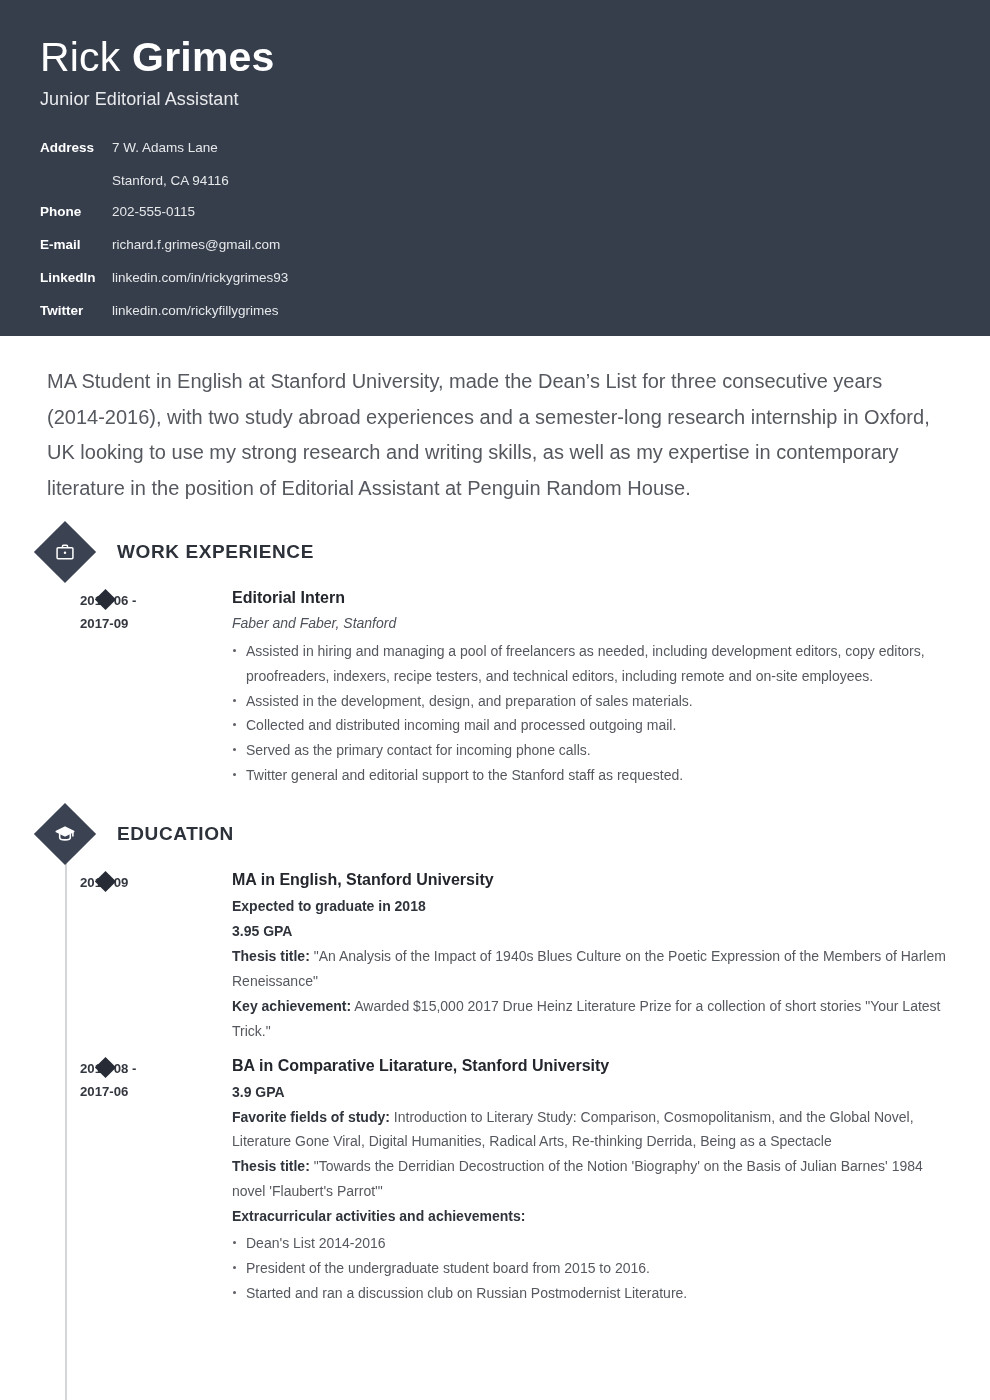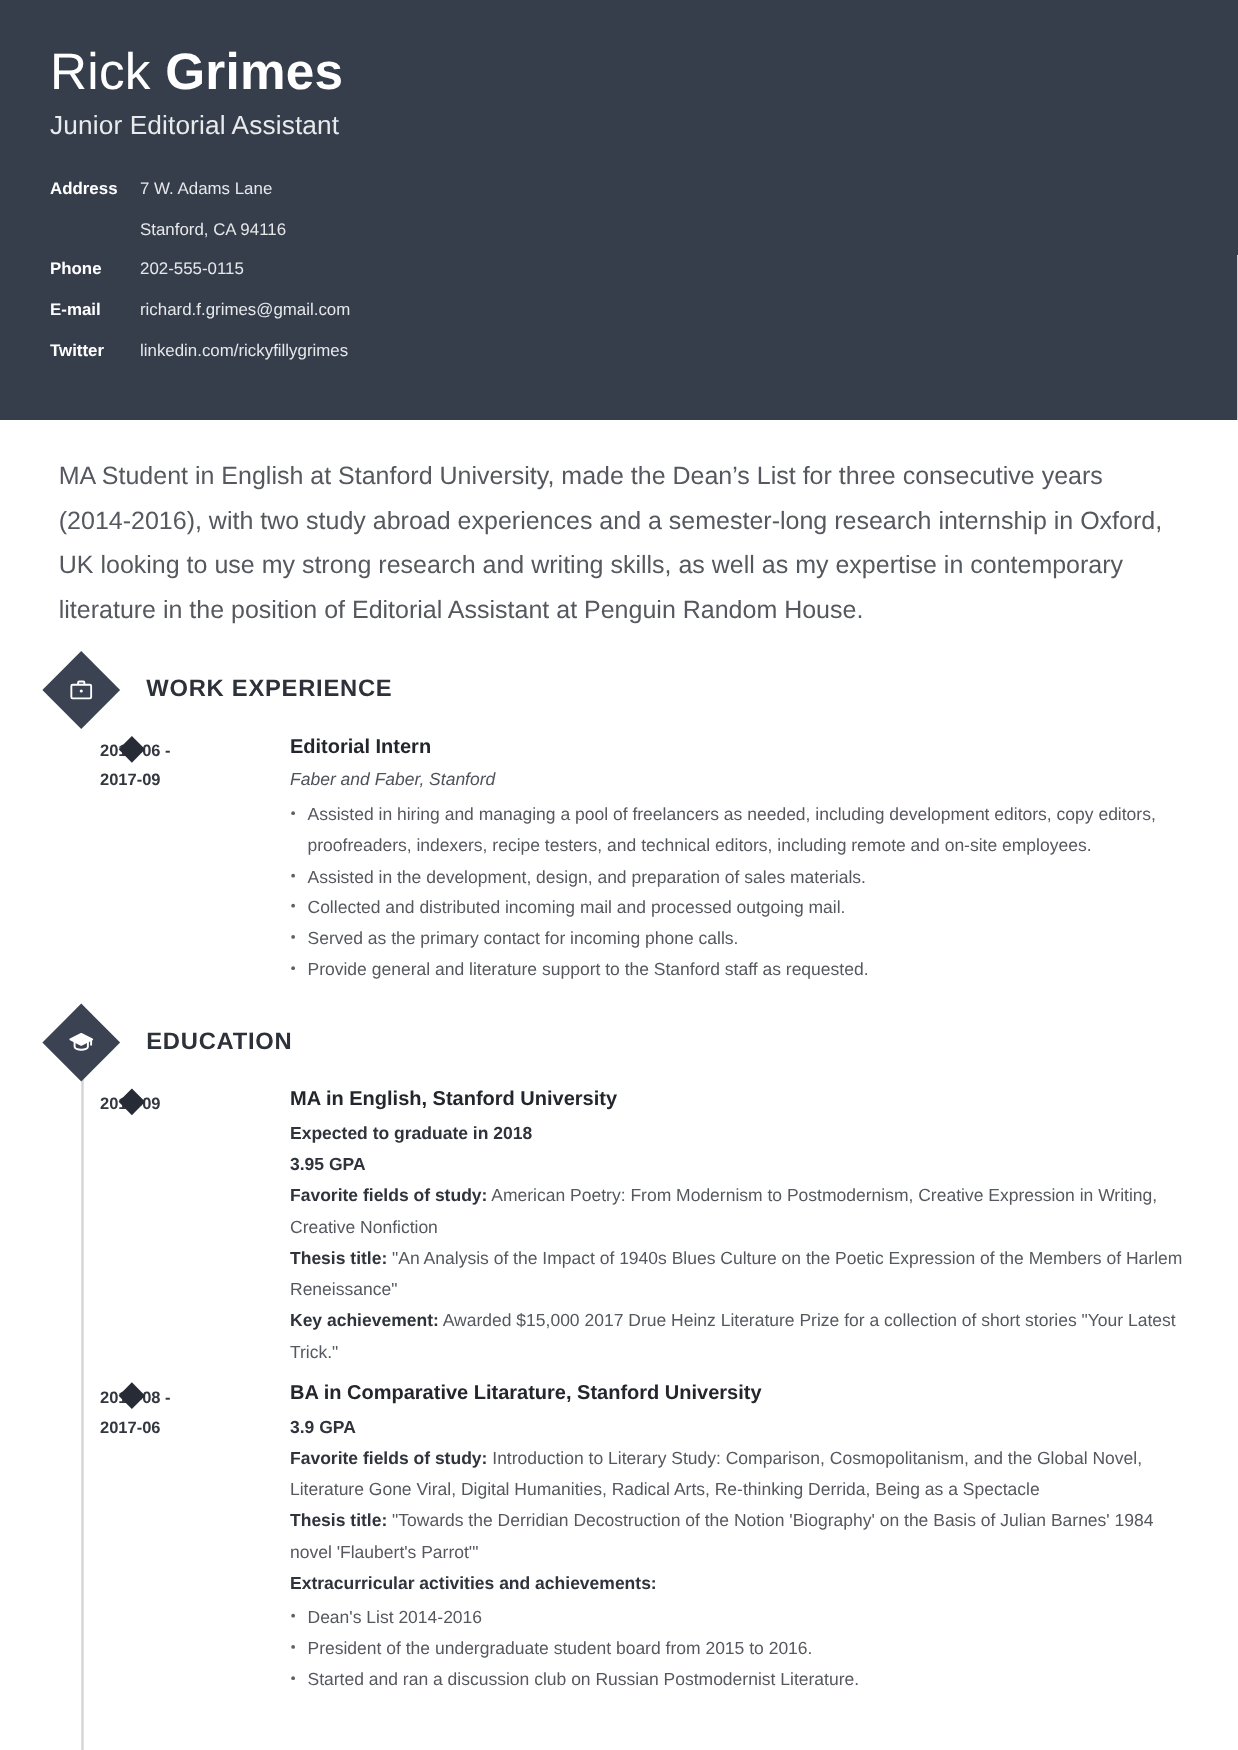--- a/index.html
+++ b/index.html
@@ -21,21 +21,21 @@
   }
   .name {
     font-size: 41px;
     line-height: 1.15;
     color: #ffffff;
     font-weight: 300;
     letter-spacing: 0.2px;
   }
   .name .last { font-weight: 700; }
   .job-title {
-    font-size: 21px;
+    font-size: 18px;
     color: #e9eaec;
     font-weight: 400;
     margin-top: 8px;
     letter-spacing: 0.1px;
   }
 
   .contact-table {
     margin-top: 30px;
     border-collapse: collapse;
   }
@@ -214,20 +214,24 @@
     </tr>
     <tr>
       <td class="label">Phone</td>
       <td class="value">202-555-0115</td>
     </tr>
     <tr>
       <td class="label">E-mail</td>
       <td class="value">richard.f.grimes@gmail.com</td>
     </tr>
     <tr>
+      <td class="label">LinkedIn</td>
+      <td class="value">linkedin.com/in/rickygrimes93</td>
+    </tr>
+    <tr>
       <td class="label">Twitter</td>
       <td class="value">linkedin.com/rickyfillygrimes</td>
     </tr>
   </tbody>
     </table>
 </div>
 
 <div class="content">
 
   <div class="timeline-line"></div>
@@ -253,21 +257,21 @@
         <div>2017-09</div>
       </div>
       <div class="entry-body">
         <div class="entry-title">Editorial Intern</div>
         <div class="entry-sub">Faber and Faber, Stanford</div>
         <ul class="bullets">
           <li>Assisted in hiring and managing a pool of freelancers as needed, including development editors, copy editors, proofreaders, indexers, recipe testers, and technical editors, including remote and on-site employees.</li>
           <li>Assisted in the development, design, and preparation of sales materials.</li>
           <li>Collected and distributed incoming mail and processed outgoing mail.</li>
           <li>Served as the primary contact for incoming phone calls.</li>
-          <li>Provide general and literature support to the Stanford staff as requested.</li>
+          <li>Twitter general and editorial support to the Stanford staff as requested.</li>
         </ul>
       </div>
     </div>
   </div>
 
   <div class="section">
     <div class="section-head">
       <div class="diamond">
         <svg width="22" height="22" viewBox="0 0 24 24" fill="none" stroke="#ffffff" stroke-width="1.7" stroke-linejoin="round">
           <path d="M12 4.5 2.5 9.3 12 14l9.5-4.7L12 4.5z" fill="#ffffff" stroke="#ffffff"></path>
@@ -282,23 +286,20 @@
       <div class="entry-marker"></div>
       <div class="entry-date">
         <div>2017-09</div>
         <div></div>
       </div>
       <div class="entry-body">
         <div class="entry-title">MA in English, Stanford University</div>
         <div class="strongline">Expected to graduate in 2018</div>
         <div class="strongline">3.95 GPA</div>
         <div class="entry-line">
-          <b>Favorite fields of study:</b><span> American Poetry: From Modernism to Postmodernism, Creative Expression in Writing, Creative Nonfiction</span>
-        </div>
-        <div class="entry-line">
           <b>Thesis title:</b><span> "An Analysis of the Impact of 1940s Blues Culture on the Poetic Expression of the Members of Harlem Reneissance"</span>
         </div>
         <div class="entry-line">
           <b>Key achievement:</b><span> Awarded $15,000 2017 Drue Heinz Literature Prize for a collection of short stories "Your Latest Trick."</span>
         </div>
       </div>
     </div>
 
     <div class="entry">
       <div class="entry-marker"></div>

